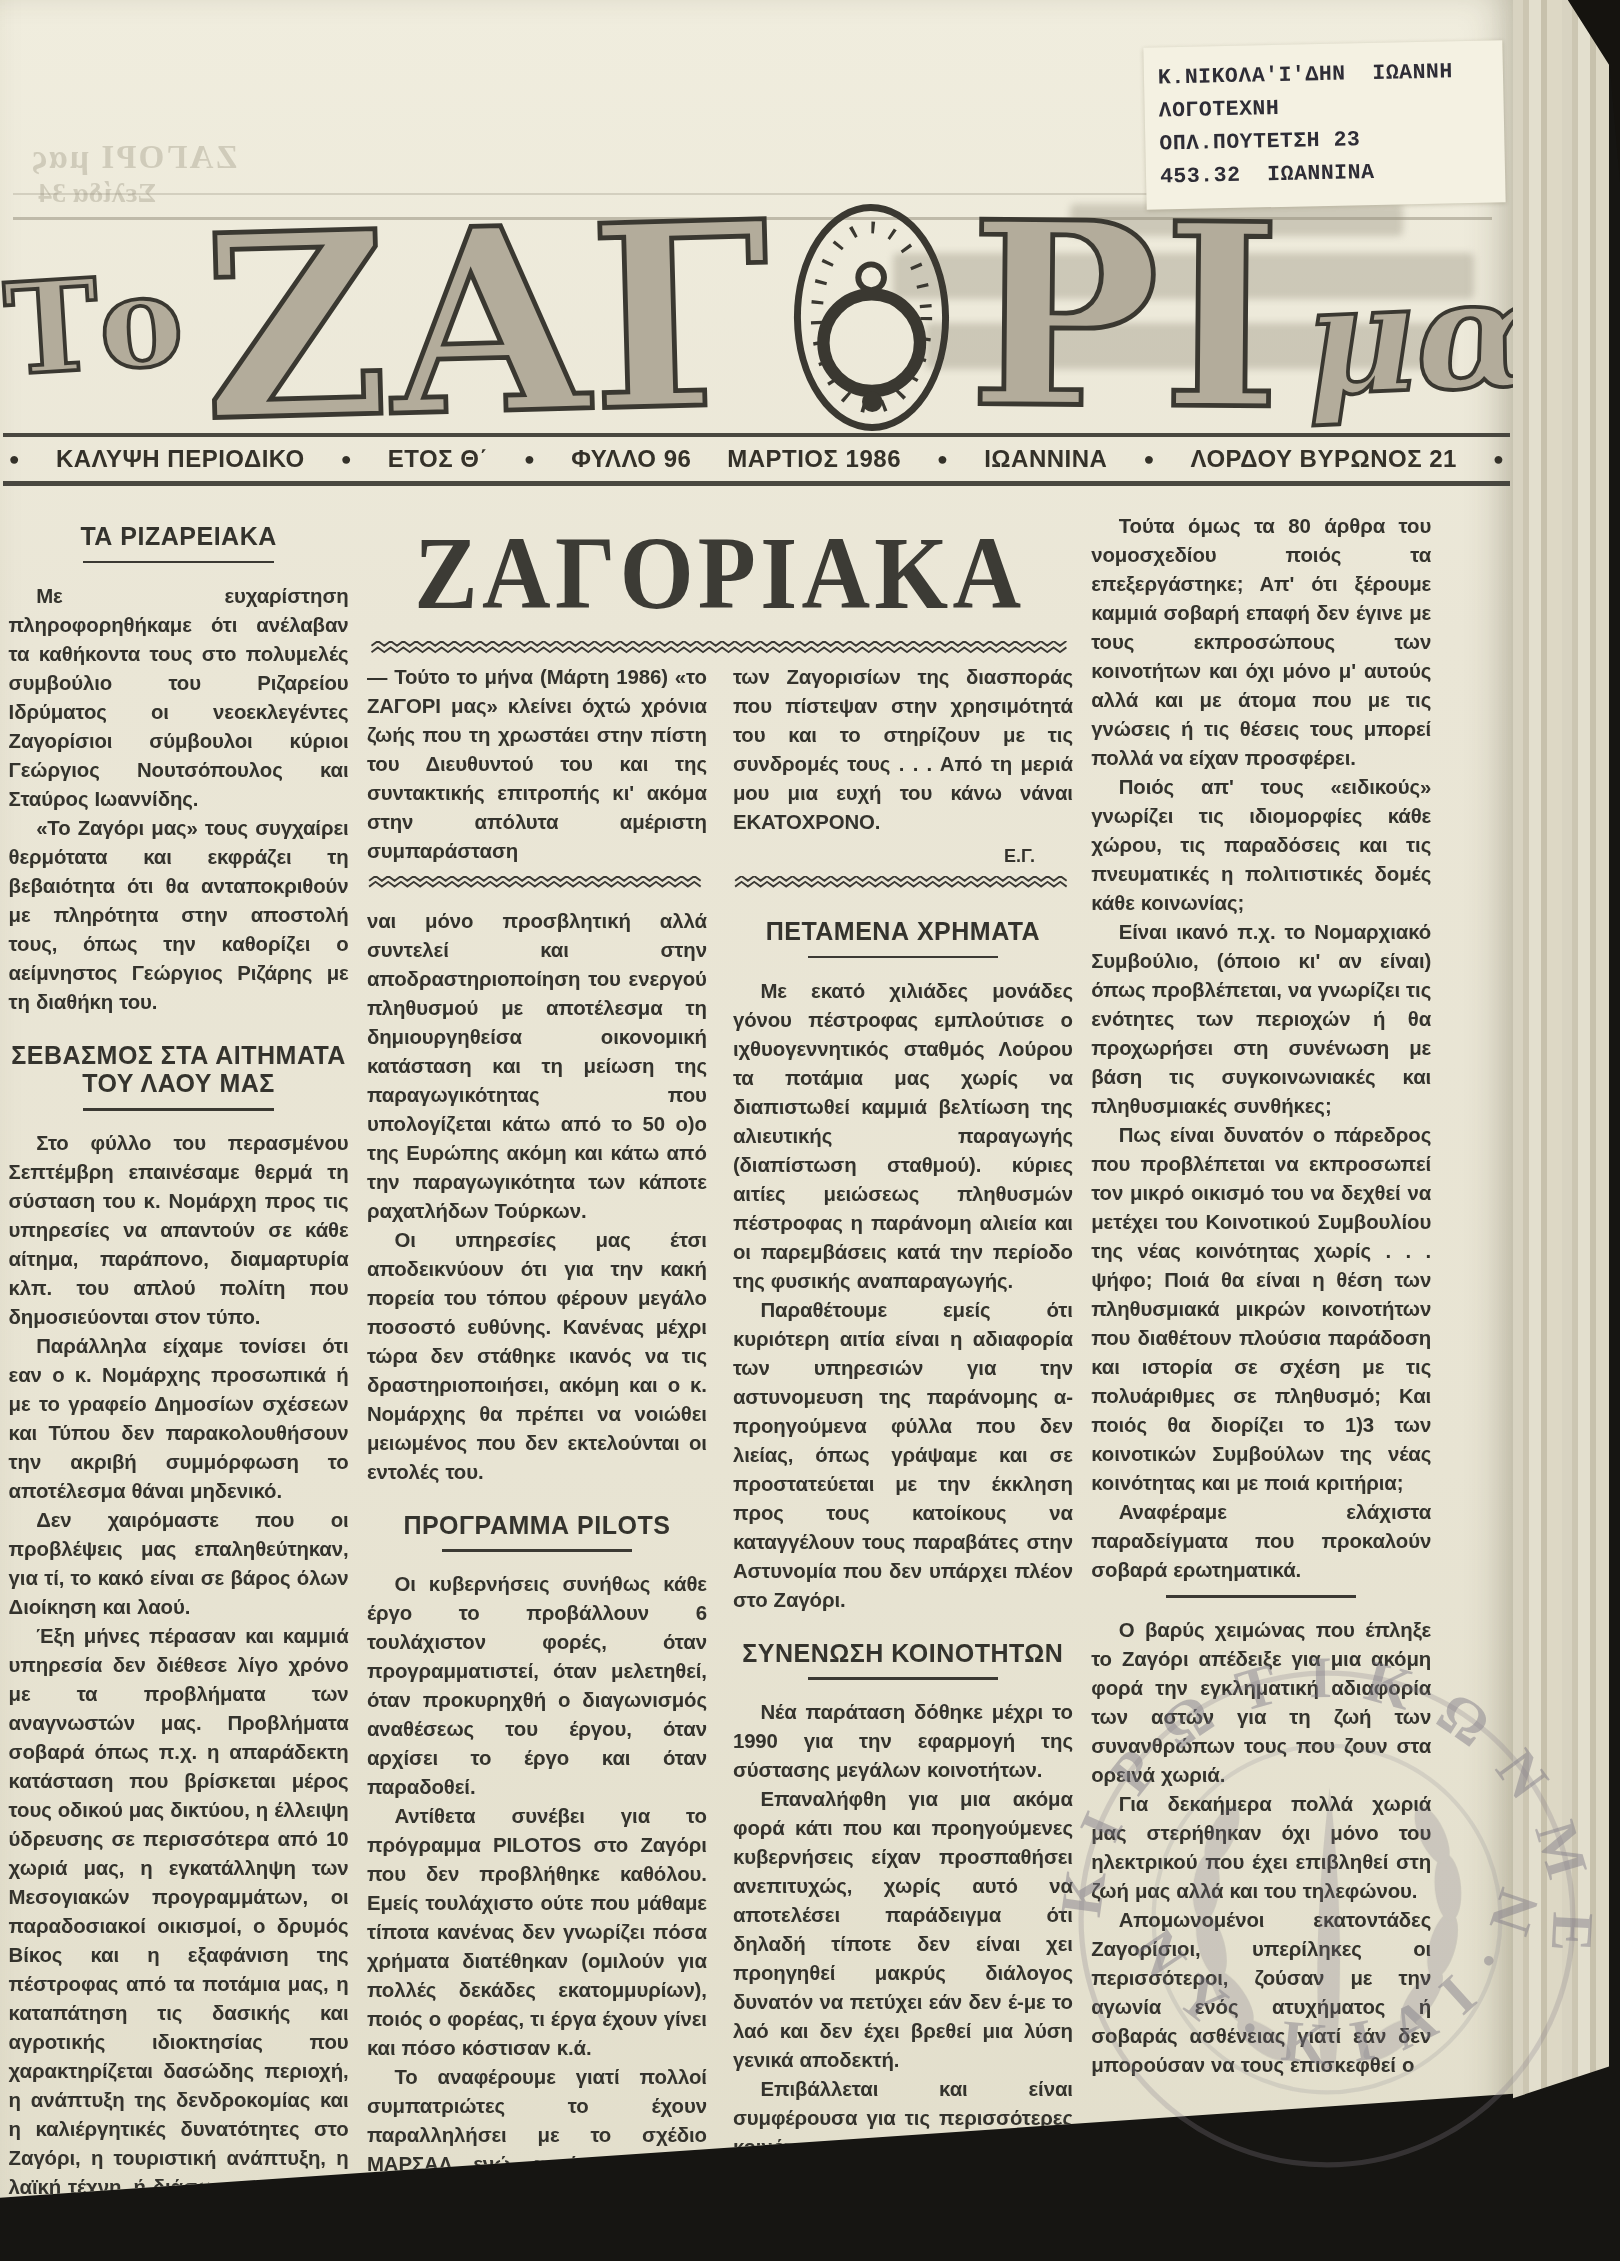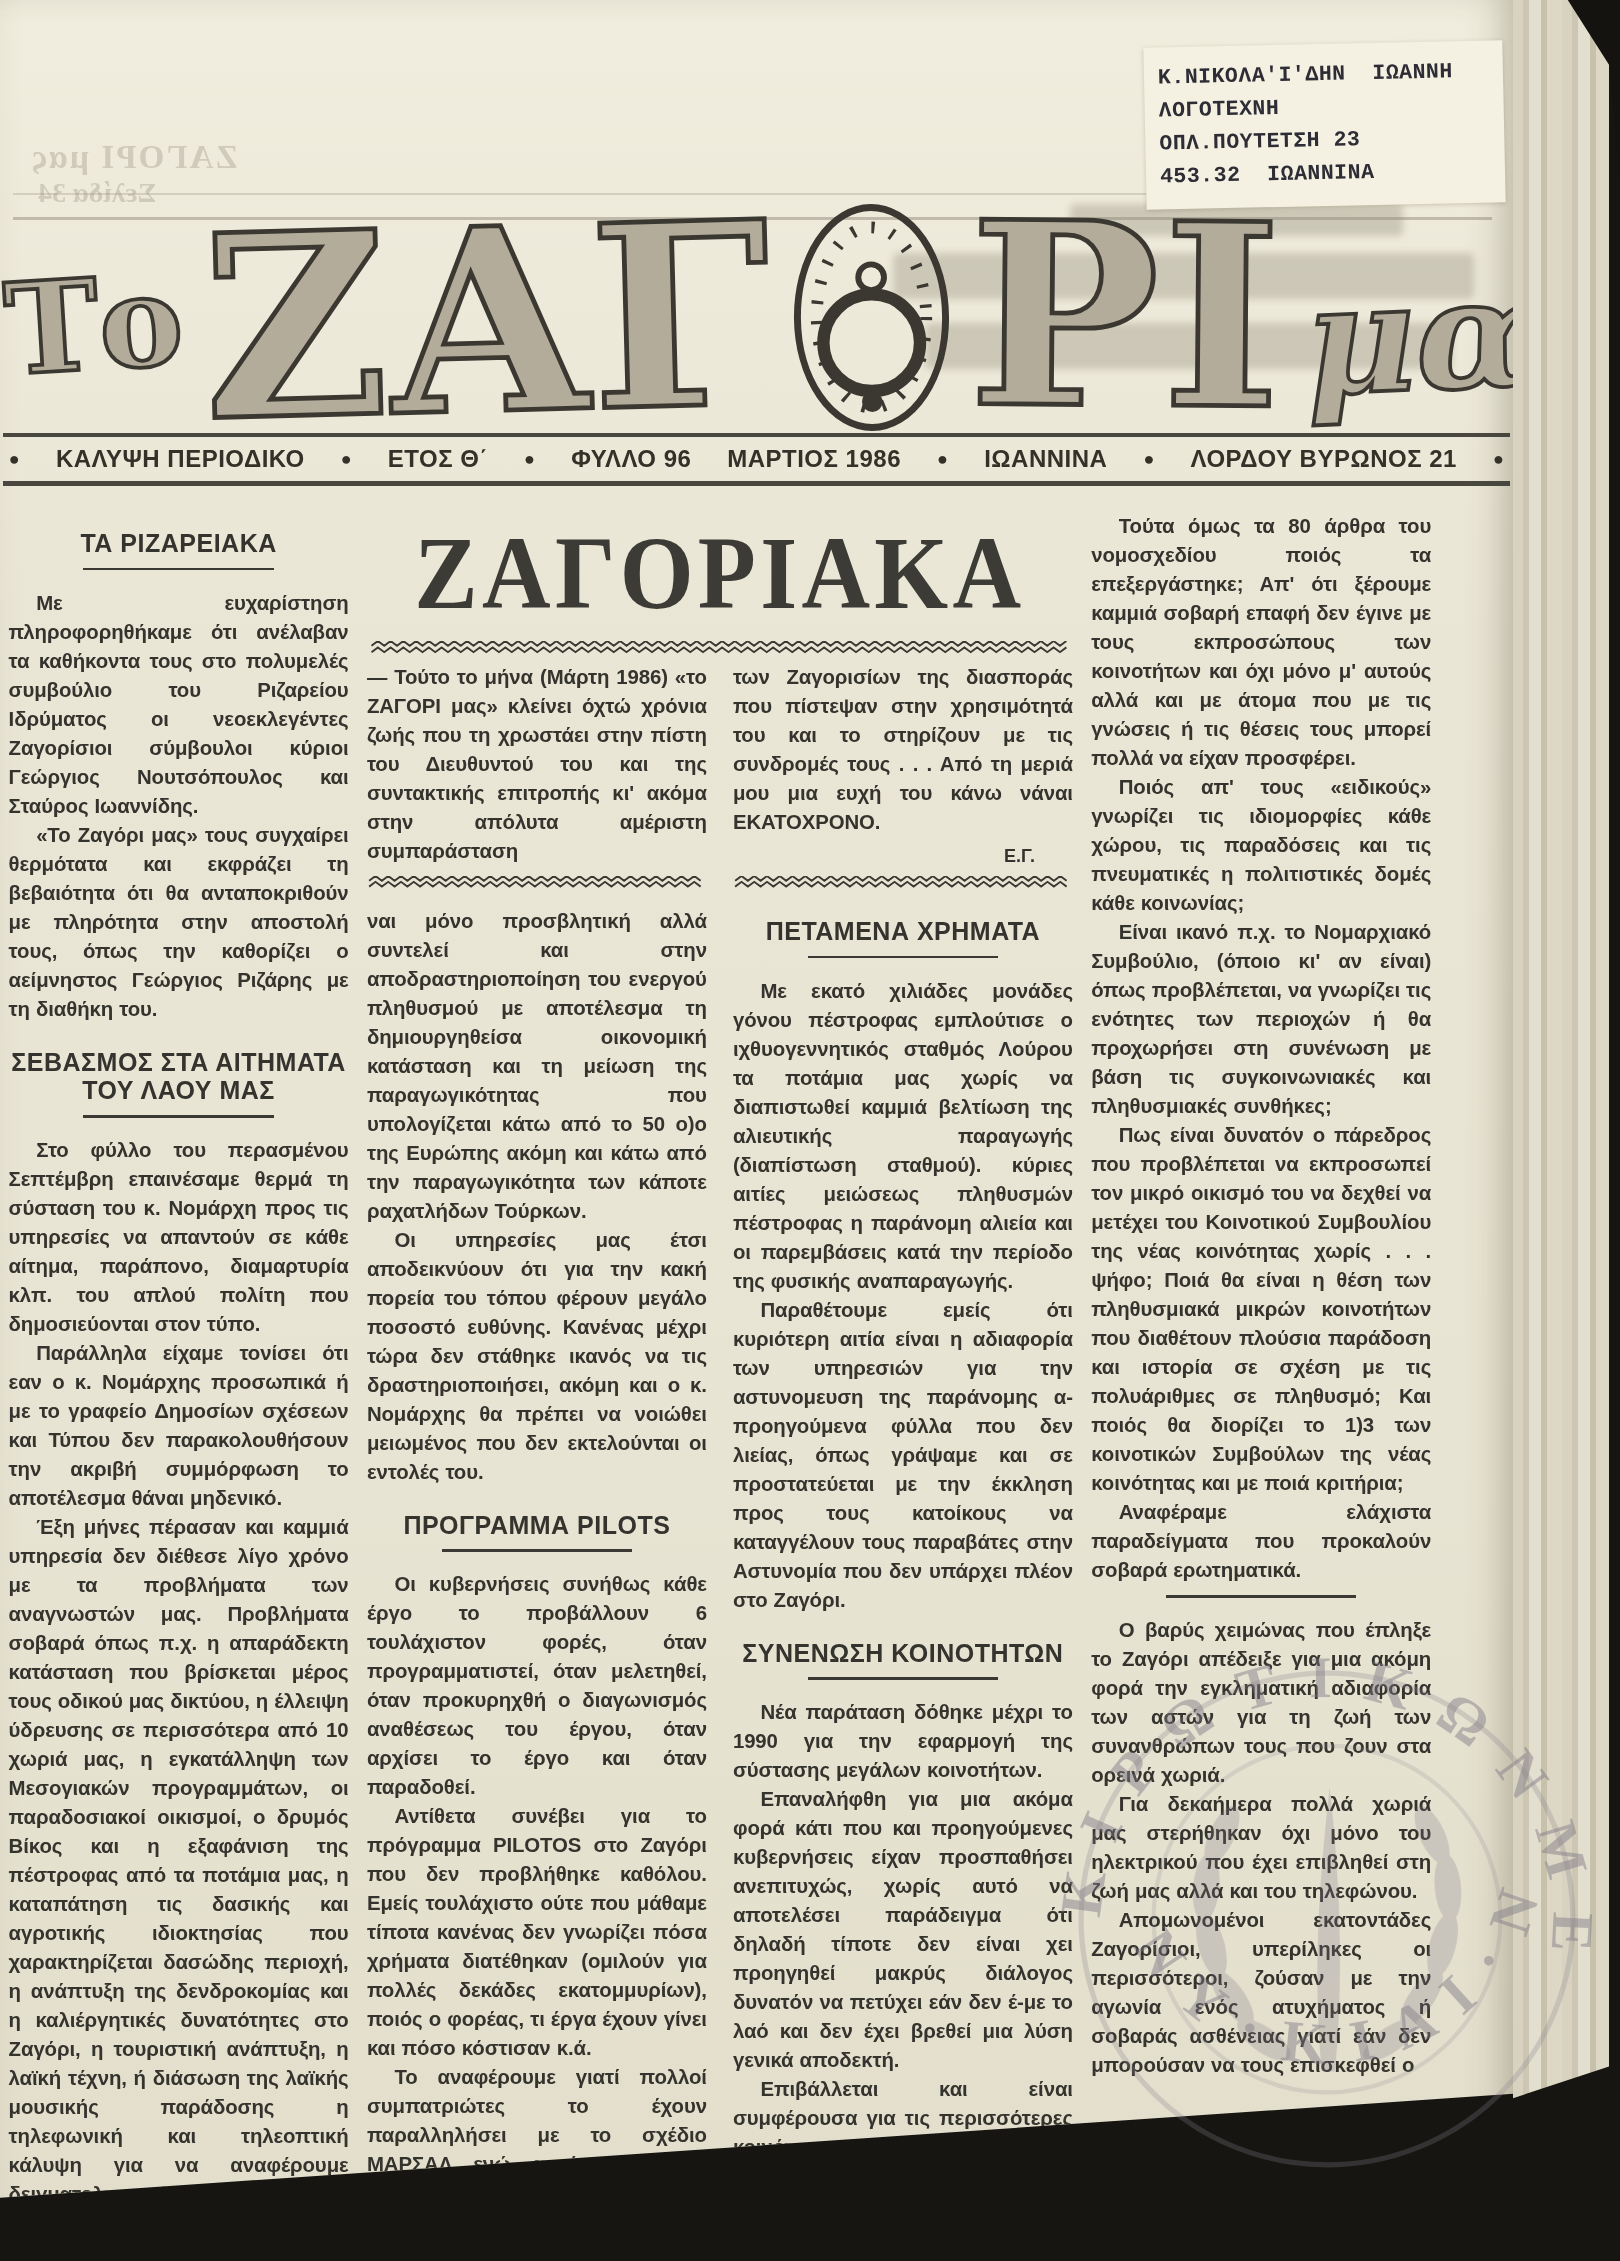--- a/index.html
+++ b/index.html
@@ -52,21 +52,21 @@
   
   .bodygrid{display:flex;gap:18.3px;margin-top:26px;padding:0 0 0 8.6px;}
   .colA,.colD{width:340px;flex:none;}
   .mid{width:706px;flex:none;}
   .mid-cols{display:flex;gap:26px;}
   .colB,.colC{width:340px;flex:none;}
   .p{font-size:20.4px;line-height:29px;font-weight:bold;text-align:justify;margin:0;
      text-indent:1.35em;letter-spacing:-0.1px;word-spacing:0.5px;}
   .p.noind{text-indent:0;}
   .art-title{font-size:25px;font-weight:bold;text-align:center;letter-spacing:0.5px;margin:24px 0 0;line-height:1.15;}
-  .art-title.first{margin-top:17px;}
+  .art-title.first{margin-top:10px;}
   .art-rule{width:56%;height:2.7px;background:#3b3933;margin:9.7px auto 18.3px;}
   .zag-title{font-family:"Liberation Serif","DejaVu Serif",serif;font-weight:bold;font-size:95px;
              letter-spacing:4.3px;text-align:center;margin:0 0 10.8px;color:#3c3b35;transform:scaleY(1.1);
              transform-origin:top;}
   .wavy{height:17px;margin:9.7px 0 14px;overflow:hidden;}
   .wavy.wide{margin:18.3px 0 5.4px;}
   .sig{text-align:right;font-size:18px;font-weight:bold;padding-right:38px;margin:8.6px 0 2.2px;}
   
   .stamp{position:absolute;left:1038px;top:1630px;width:578px;height:578px;z-index:7;
          pointer-events:none;opacity:.9;}
@@ -127,20 +127,21 @@
 
       <div class="colA" data-interactable="false">
         <div class="art-title first" data-interactable="false">ΤΑ ΡΙΖΑΡΕΙΑΚΑ</div>
         <div class="art-rule" data-interactable="false"></div>
         <p class="p" data-interactable="false">Με ευχαρίστηση πληροφορηθήκαμε ότι ανέλαβαν τα καθήκοντα τους στο πολυμελές συμβούλιο του Ριζαρείου Ιδρύματος οι νεοεκλεγέντες Ζαγορίσιοι σύμβουλοι κύριοι Γεώργιος Νουτσόπουλος και Σταύρος Ιωαννίδης.</p>
         <p class="p" data-interactable="false">«Το Ζαγόρι μας» τους συγχαίρει θερμότατα και εκφράζει τη βεβαιότητα ότι θα ανταποκριθούν με πληρότητα στην αποστολή τους, όπως την καθορίζει ο αείμνηστος Γεώργιος Ριζάρης με τη διαθήκη του.</p>
         <div class="art-title" data-interactable="false">ΣΕΒΑΣΜΟΣ ΣΤΑ ΑΙΤΗΜΑΤΑ ΤΟΥ ΛΑΟΥ ΜΑΣ</div>
         <div class="art-rule" data-interactable="false"></div>
         <p class="p" data-interactable="false">Στο φύλλο του περασμένου Σεπτέμβρη επαινέσαμε θερμά τη σύσταση του κ. Νομάρχη προς τις υπηρεσίες να απαντούν σε κάθε αίτημα, παράπονο, διαμαρτυρία κλπ. του απλού πολίτη που δημοσιεύονται στον τύπο.</p>
         <p class="p" data-interactable="false">Παράλληλα είχαμε τονίσει ότι εαν ο κ. Νομάρχης προσωπικά ή με το γραφείο Δημοσίων σχέσεων και Τύπου δεν παρακολουθήσουν την ακριβή συμμόρφωση το αποτέλεσμα θάναι μηδενικό.</p>
+        <p class="p" data-interactable="false">Δεν χαιρόμαστε που οι προβλέψεις μας επαληθεύτηκαν, για τί, το κακό είναι σε βάρος όλων Διοίκηση και λαού.</p>
         <p class="p" data-interactable="false">Έξη μήνες πέρασαν και καμμιά υπηρεσία δεν διέθεσε λίγο χρόνο με τα προβλήματα των αναγνωστών μας. Προβλήματα σοβαρά όπως π.χ. η απαράδεκτη κατάσταση που βρίσκεται μέρος τους οδικού μας δικτύου, η έλλειψη ύδρευσης σε περισσότερα από 10 χωριά μας, η εγκατάλληψη των Μεσογιακών προγραμμάτων, οι παραδοσιακοί οικισμοί, ο δρυμός Βίκος και η εξαφάνιση της πέστροφας από τα ποτάμια μας, η καταπάτηση τις δασικής και αγροτικής ιδιοκτησίας που χαρακτηρίζεται δασώδης περιοχή, η ανάπτυξη της δενδροκομίας και η καλιέργητικές δυνατότητες στο Ζαγόρι, η τουριστική ανάπτυξη, η λαϊκή τέχνη, ή διάσωση της λαϊκής μουσικής παράδοσης η τηλεφωνική και τηλεοπτική κάλυψη για να αναφέρουμε δειγματοληπτικά μερικά.</p>
 
       </div>
 
       <div class="mid" data-interactable="false">
         <div class="zag-title" data-interactable="false">ΖΑΓΟΡΙΑΚΑ</div>
         <div class="wavy wide" data-interactable="false"><svg width="706" height="17" viewBox="0 0 1312 32">
               <polyline points="0,9 12,0 24,9 36,0 48,9 60,0 72,9 84,0 96,9 108,0 120,9 132,0 144,9 156,0 168,9 180,0 192,9 204,0 216,9 228,0 240,9 252,0 264,9 276,0 288,9 300,0 312,9 324,0 336,9 348,0 360,9 372,0 384,9 396,0 408,9 420,0 432,9 444,0 456,9 468,0 480,9 492,0 504,9 516,0 528,9 540,0 552,9 564,0 576,9 588,0 600,9 612,0 624,9 636,0 648,9 660,0 672,9 684,0 696,9 708,0 720,9 732,0 744,9 756,0 768,9 780,0 792,9 804,0 816,9 828,0 840,9 852,0 864,9 876,0 888,9 900,0 912,9 924,0 936,9 948,0 960,9 972,0 984,9 996,0 1008,9 1020,0 1032,9 1044,0 1056,9 1068,0 1080,9 1092,0 1104,9 1116,0 1128,9 1140,0 1152,9 1164,0 1176,9 1188,0 1200,9 1212,0 1224,9 1236,0 1248,9 1260,0 1272,9 1284,0 1296,9 1308,0" fill="none" stroke="#3a3833" stroke-width="3.6"></polyline>
               <polyline points="0,21 12,12 24,21 36,12 48,21 60,12 72,21 84,12 96,21 108,12 120,21 132,12 144,21 156,12 168,21 180,12 192,21 204,12 216,21 228,12 240,21 252,12 264,21 276,12 288,21 300,12 312,21 324,12 336,21 348,12 360,21 372,12 384,21 396,12 408,21 420,12 432,21 444,12 456,21 468,12 480,21 492,12 504,21 516,12 528,21 540,12 552,21 564,12 576,21 588,12 600,21 612,12 624,21 636,12 648,21 660,12 672,21 684,12 696,21 708,12 720,21 732,12 744,21 756,12 768,21 780,12 792,21 804,12 816,21 828,12 840,21 852,12 864,21 876,12 888,21 900,12 912,21 924,12 936,21 948,12 960,21 972,12 984,21 996,12 1008,21 1020,12 1032,21 1044,12 1056,21 1068,12 1080,21 1092,12 1104,21 1116,12 1128,21 1140,12 1152,21 1164,12 1176,21 1188,12 1200,21 1212,12 1224,21 1236,12 1248,21 1260,12 1272,21 1284,12 1296,21 1308,12" fill="none" stroke="#3a3833" stroke-width="3.6"></polyline>
             </svg></div>

